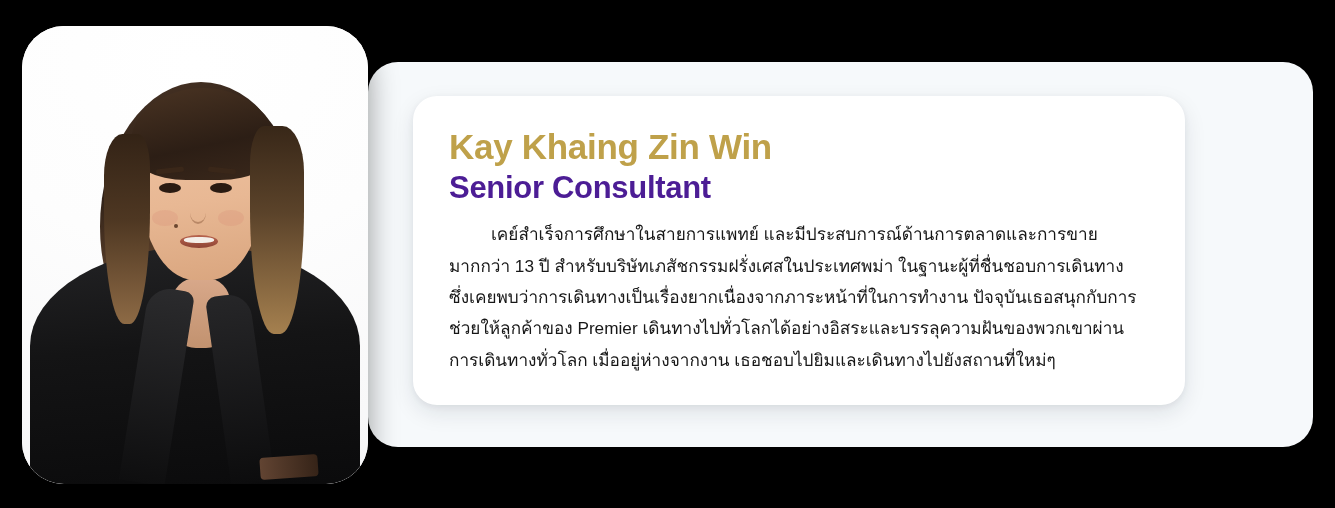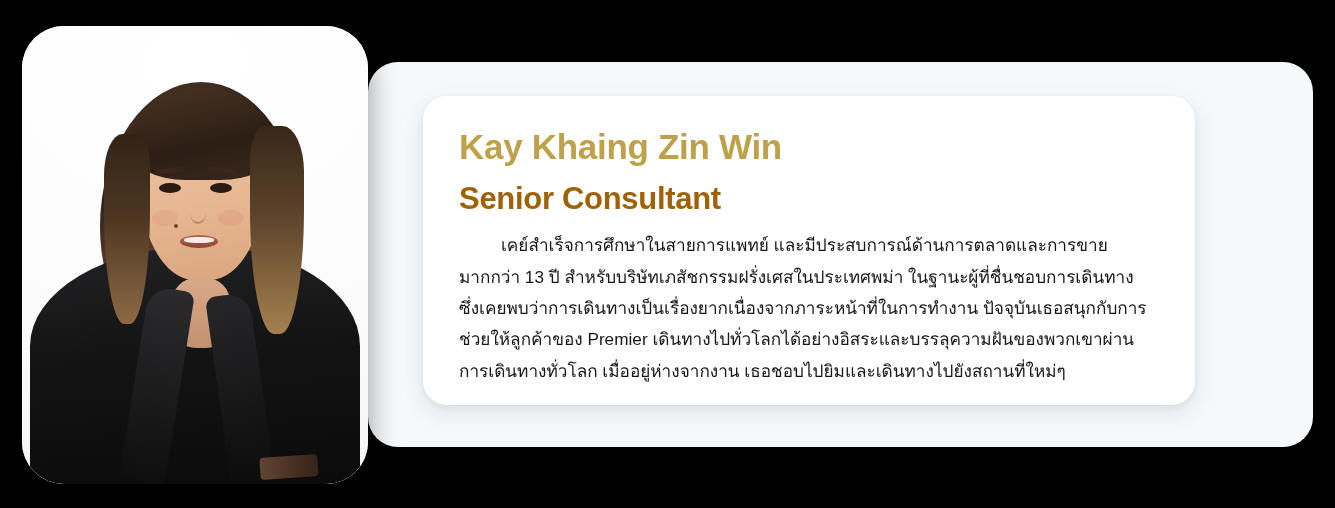--- a/index.html
+++ b/index.html
@@ -23,21 +23,21 @@
     left:368px; top:62px;
     width:945px; height:385px;
     background:#F6F9FB;
     border-radius:30px;
     box-shadow:0 10px 26px rgba(0,0,0,0.35);
   }
 
   
   .inner-card {
     position:absolute;
-    left:423px; top:96px;
+    left:413px; top:96px;
     width:772px; height:309px;
     background:#FFFFFF;
     border-radius:24px;
     box-shadow:0 8px 22px rgba(20,30,45,0.10),
                0 2px 6px rgba(20,30,45,0.06);
     padding:30px 40px 22px 36px;
     overflow:hidden;
   }
 
   .name {
@@ -47,22 +47,22 @@
     line-height:1.18;
     color:#BFA14A;
     white-space:nowrap;
   }
 
   .role {
     font-size:31px;
     font-weight:bold;
     letter-spacing:-0.3px;
     line-height:1.2;
-    color:#a16207;
-    margin-top:13px;
+    color:#4c1d95;
+    margin-top:2px;
     white-space:nowrap;
   }
 
   .bio {
     margin-top:13px;
     font-size:17.2px;
     line-height:1.82;
     color:#171717;
     text-indent:42px;
     text-align:left;

